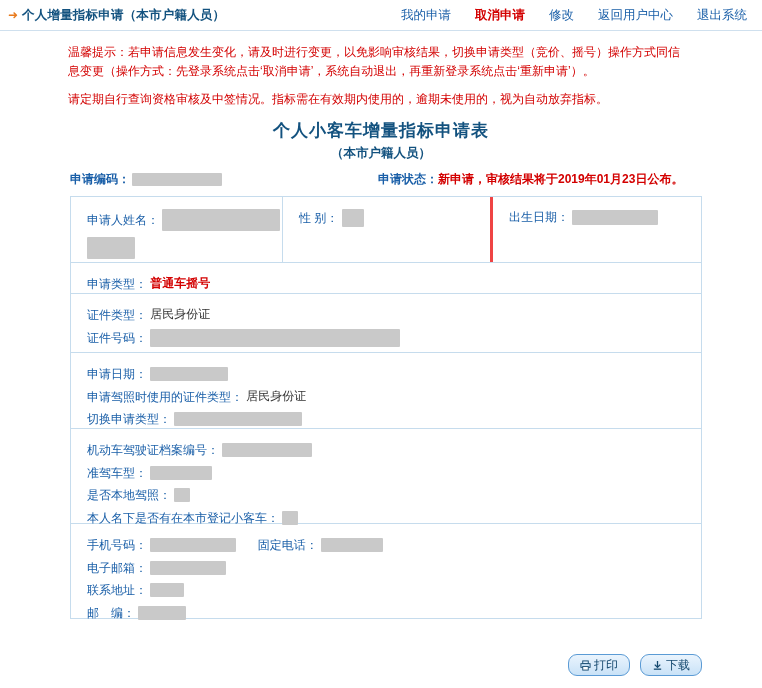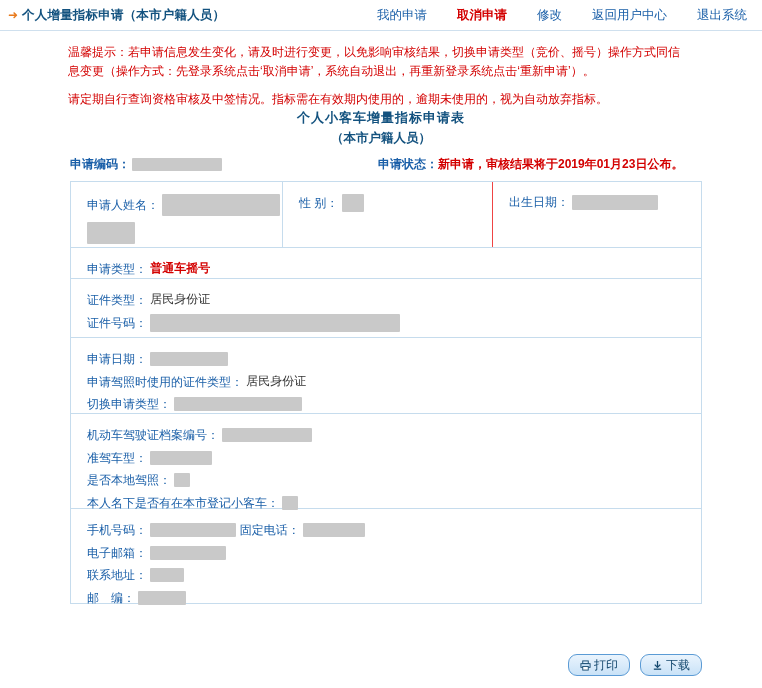--- a/index.html
+++ b/index.html
@@ -47,21 +47,21 @@
     color: #13527f;
     letter-spacing: 0.2px;
   }
   .topbar-right {
     position: absolute;
     right: 8px;
     top: 0;
     height: 30px;
     display: flex;
     align-items: center;
-    gap: 16px;
+    gap: 10px;
   }
   .topnav-item {
     font-size: 12.5px;
     color: #1a5fa8;
     padding: 0 7px;
     cursor: pointer;
     white-space: nowrap;
   }
   .topnav-item.active {
     color: #d30000;
@@ -77,24 +77,24 @@
   .notice2 {
     margin: 10px 60px 0 68px;
     color: #d30000;
     font-size: 12px;
     line-height: 18px;
     font-family: Liberation Mono, monospace;
   }
   
   .form-title {
     text-align: center;
-    font-size: 13px;
+    font-size: 17px;
     font-weight: bold;
     color: #13527f;
-    margin-top: 0;
+    margin-top: 10px;
     letter-spacing: 1px;
   }
   .form-subtitle {
     text-align: center;
     font-size: 12.5px;
     font-weight: bold;
     color: #13527f;
     margin-top: 3px;
   }
   
@@ -151,21 +151,21 @@
     padding: 12px 0 0 16px;
     box-sizing: border-box;
     position: relative;
   }
   .cell-name {
     width: 212px;
     border-right: 1px solid #c6dced;
   }
   .cell-gender {
     width: 210px;
-    border-right: 1px solid #ef4444;
+    border-right: 3px solid #ef4444;
   }
   .cell-birth {
     flex: 1;
   }
   .flabel {
     color: #1a5fa8;
     font-size: 12px;
     display: inline-block;
     vertical-align: middle;
   }
@@ -316,21 +316,21 @@
       <div class="line">
         <span class="flabel">本人名下是否有在本市登记小客车：</span>
         <span class="redact" style="width:16px;height:14px;"></span>
       </div>
     </div>
 
     <div class="trow row-line" style="height:95px;">
       <div class="line">
         <span class="flabel">手机号码：</span>
         <span class="redact" style="width:86px;height:14px;"></span>
-        <span class="flabel" style="">固定电话：</span>
+        <span class="flabel" style="margin-left:18px;">固定电话：</span>
         <span class="redact" style="width:62px;height:14px;"></span>
       </div>
       <div class="line">
         <span class="flabel">电子邮箱：</span>
         <span class="redact" style="width:76px;height:14px;"></span>
       </div>
       <div class="line">
         <span class="flabel">联系地址：</span>
         <span class="redact" style="width:34px;height:14px;"></span>
       </div>

